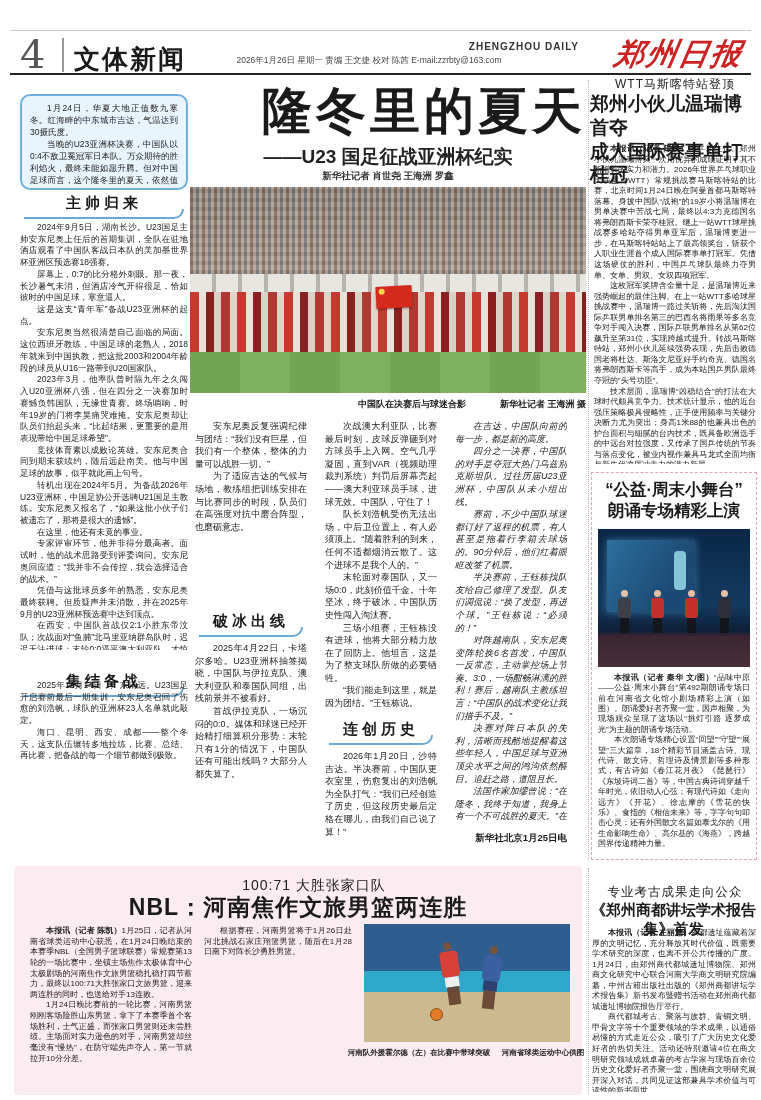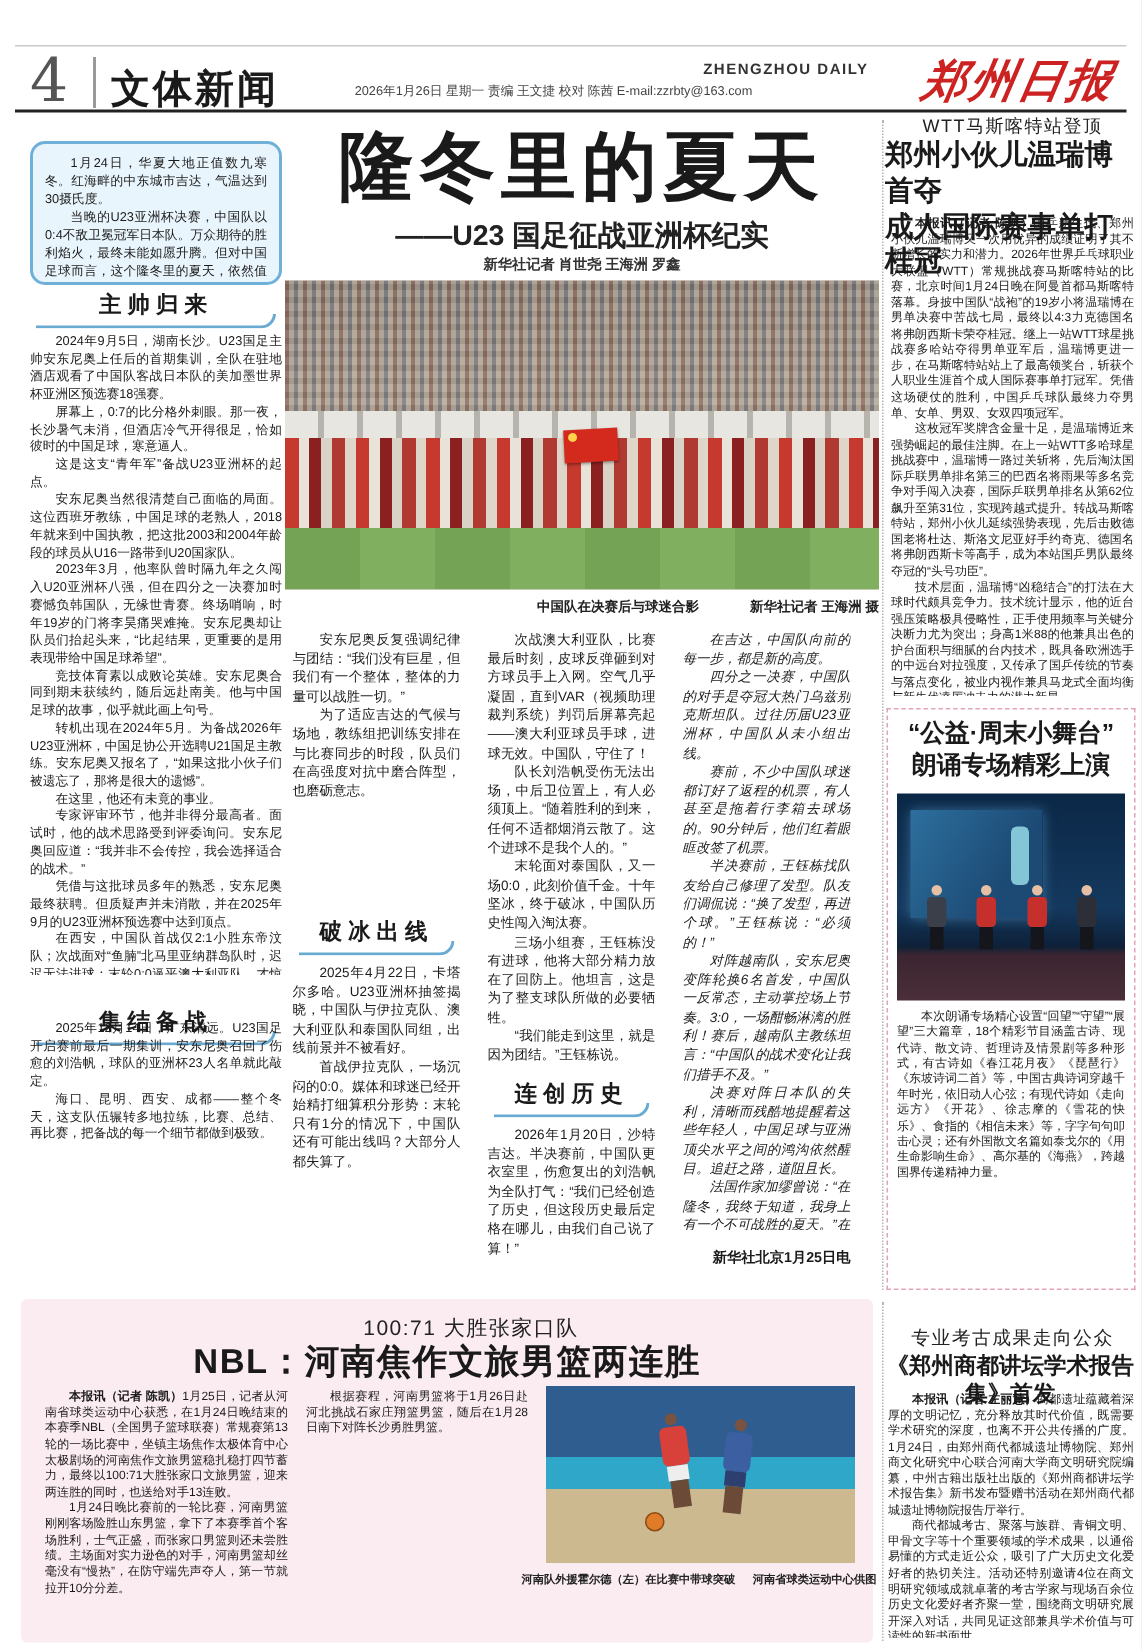--- a/index.html
+++ b/index.html
@@ -24,21 +24,21 @@
   .section-head::after{content:"";position:absolute;left:4px;right:4px;bottom:0;height:8px;
      border-bottom:2px solid #69aad2;border-right:2px solid #69aad2;border-bottom-right-radius:14px;}
   .kicker{text-align:center;font-size:12px;color:#222;letter-spacing:1px;}
   .lead{font-weight:bold;}
   
   #intro-box{position:absolute;left:20px;top:94px;width:168px;height:96px;box-sizing:border-box;
      border:2px solid #6fb0d8;background:#e9f5fc;border-radius:10px;padding:6px 8px;
      font-size:8.5px;line-height:1.42;text-align:justify;overflow:hidden;}
   #intro-box p{margin:0;text-indent:2em;}
   
-  #main-title{position:absolute;left:190px;top:84px;width:396px;text-align:center;
+  #main-title{position:absolute;left:190px;top:84px;width:396px;text-align:right;
      font-size:50px;font-weight:900;letter-spacing:4px;line-height:1.1;}
   #main-subtitle{position:absolute;left:190px;top:144px;width:396px;text-align:center;
      font-size:19px;font-weight:600;color:#222;}
   #main-byline{position:absolute;left:190px;top:170px;width:396px;text-align:center;font-size:9.5px;font-weight:bold;color:#333;}
   #main-photo{position:absolute;left:190px;top:187px;width:396px;height:206px;overflow:hidden;background:#b9aea3;}
   .ph-stands{height:42%;background:
      repeating-linear-gradient(90deg,rgba(120,60,50,.35) 0 3px,rgba(205,195,182,.35) 3px 6px,rgba(60,80,120,.28) 6px 9px,rgba(232,222,200,.3) 9px 12px),
      repeating-linear-gradient(0deg,rgba(0,0,0,.12) 0 4px,rgba(255,255,255,.06) 4px 9px),
      linear-gradient(#8f8579,#a89c8e);}
   .ph-board{height:9%;background:repeating-linear-gradient(90deg,#e8e6e0 0 22px,#b7b4ad 22px 26px);}
@@ -223,20 +223,21 @@
           <div class="bd" style="background:#c5302c;"></div>
           <div class="lg"></div>
         </div>
       <div class="perf" style="left:78%;">
           <div class="hd"></div>
           <div class="bd" style="background:#2c2f38;"></div>
           <div class="lg"></div>
         </div>
     </div>
     <div id="stage-body" class="bodytxt clip">
+      <p><b class="lead">本报讯（记者 秦华 文/图）</b><span>“品味中原——公益·周末小舞台”第492期朗诵专场日前在河南省文化馆小剧场精彩上演（如图）。朗诵爱好者齐聚一堂，因声相聚，为现场观众呈现了这场以“挑灯引路 逐梦成光”为主题的朗诵专场活动。</span></p>
       <p>本次朗诵专场精心设置“回望”“守望”“展望”三大篇章，18个精彩节目涵盖古诗、现代诗、散文诗、哲理诗及情景剧等多种形式，有古诗如《春江花月夜》《琵琶行》《东坡诗词二首》等，中国古典诗词穿越千年时光，依旧动人心弦；有现代诗如《走向远方》《开花》、徐志摩的《雪花的快乐》、食指的《相信未来》等，字字句句叩击心灵；还有外国散文名篇如泰戈尔的《用生命影响生命》、高尔基的《海燕》，跨越国界传递精神力量。</p>
 
     </div>
   </div>
 
   <div id="book-kicker" class="kicker">专业考古成果走向公众</div>
   <div id="book-title">《郑州商都讲坛学术报告集》首发</div>
   <div id="book-body" class="bodytxt clip">
     <p><b class="lead">本报讯（记者 左丽慧）</b><span>商都遗址蕴藏着深厚的文明记忆，充分释放其时代价值，既需要学术研究的深度，也离不开公共传播的广度。1月24日，由郑州商代都城遗址博物院、郑州商文化研究中心联合河南大学商文明研究院编纂，中州古籍出版社出版的《郑州商都讲坛学术报告集》新书发布暨赠书活动在郑州商代都城遗址博物院报告厅举行。</span></p>
     <p>商代都城考古、聚落与族群、青铜文明、甲骨文字等十个重要领域的学术成果，以通俗易懂的方式走近公众，吸引了广大历史文化爱好者的热切关注。活动还特别邀请4位在商文明研究领域成就卓著的考古学家与现场百余位历史文化爱好者齐聚一堂，围绕商文明研究展开深入对话，共同见证这部兼具学术价值与可读性的新书面世。</p>

